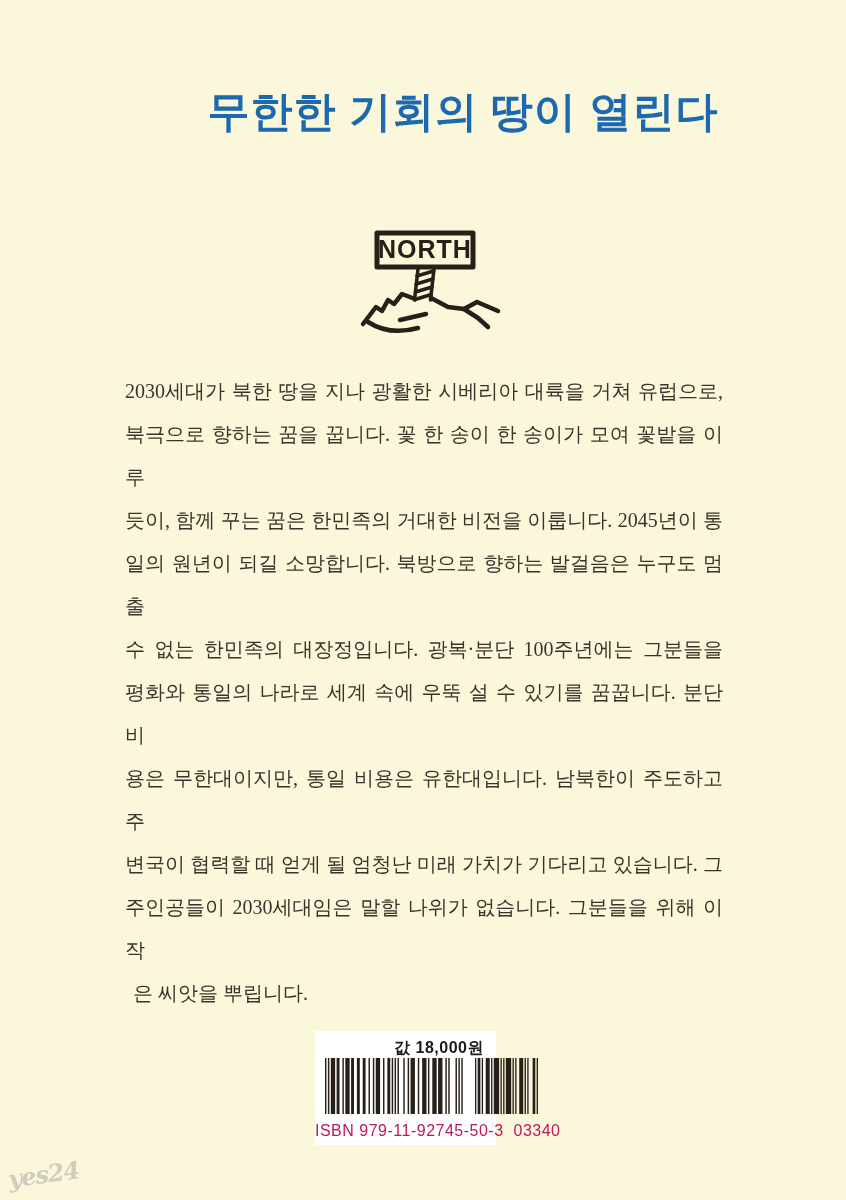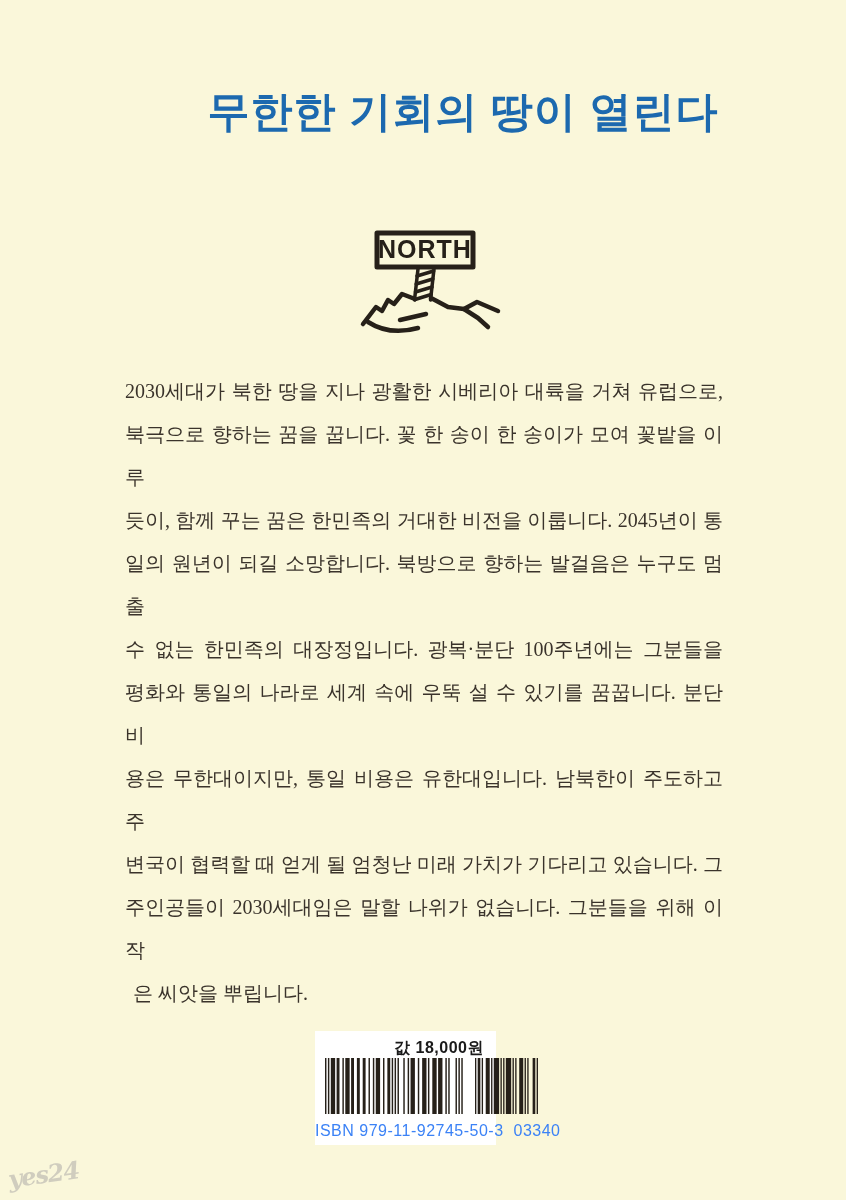--- a/index.html
+++ b/index.html
@@ -79,21 +79,21 @@
     left: 10px;
     top: 27px;
   }
   .isbn-label {
     position: absolute;
     bottom: 5px;
     left: 0;
     width: 100%;
     text-align: center;
     font-size: 16px;
-    color: #3b82f6;
+    color: #be185d;
     white-space: pre;
     letter-spacing: 0.5px;
   }
 
   
   .watermark {
     position: absolute;
     left: 8px;
     top: 1160px;
     font-family: "DejaVu Serif", serif;

